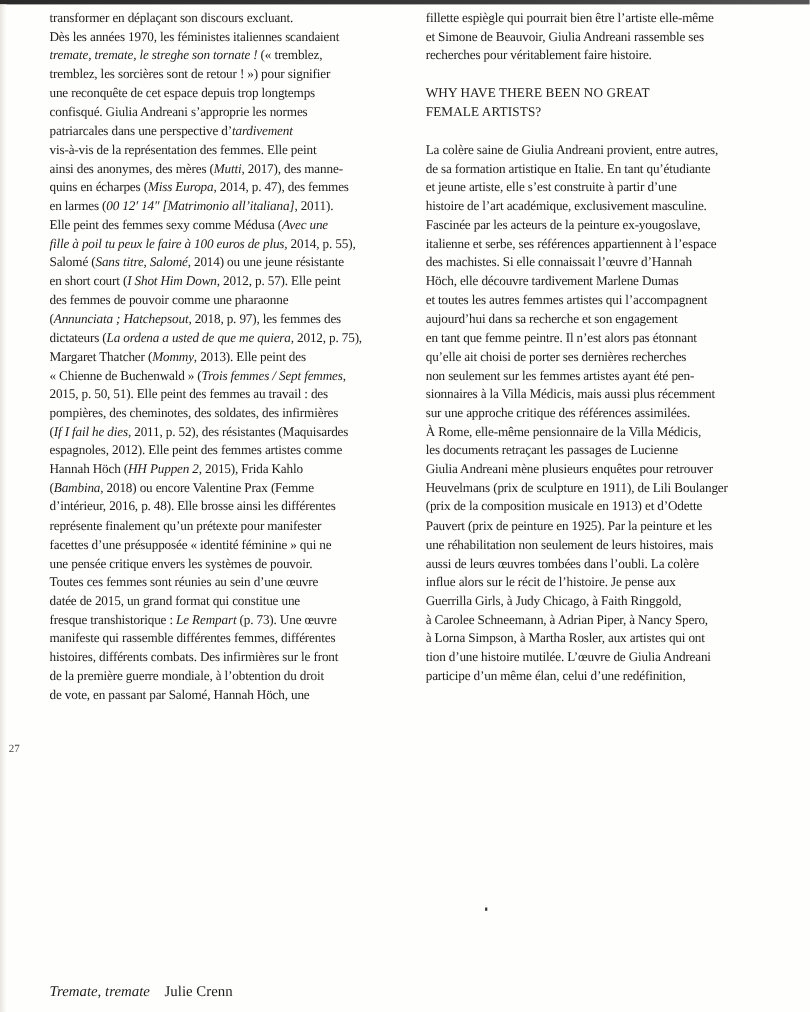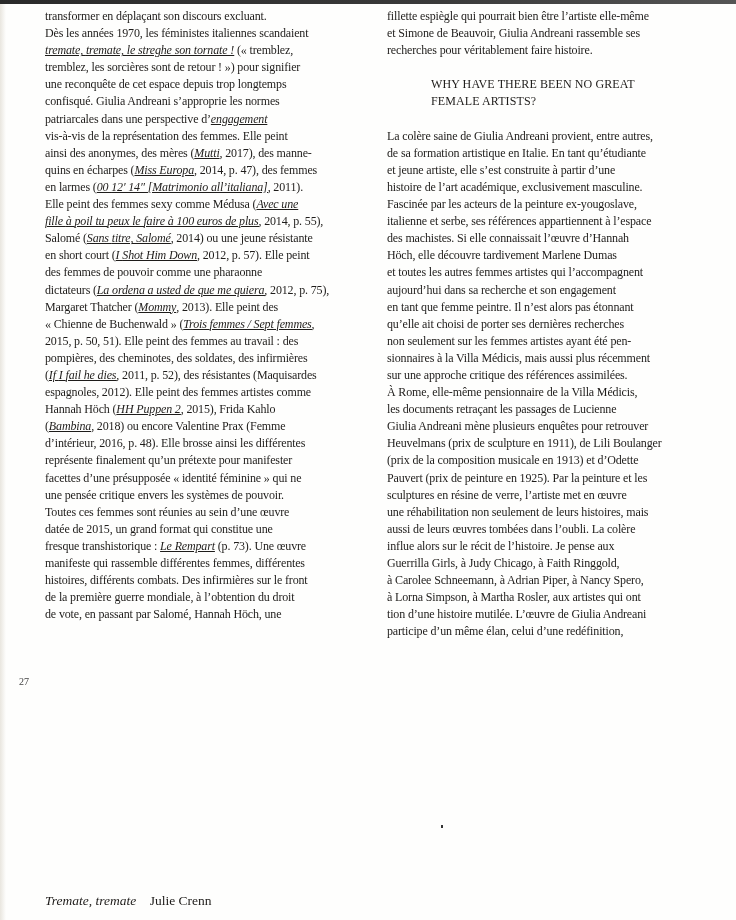--- a/index.html
+++ b/index.html
@@ -19,24 +19,24 @@
   }
   .col {
     position: absolute; top: 8px;
     font-size: 12px; line-height: 17.1px;
     letter-spacing: -0.15px;
   }
   .col-left { left: 45px; width: 320px; }
   .col-right { left: 387px; width: 330px; }
   .col p { margin: 0; white-space: nowrap; }
   .col p.gap { height: 17.1px; }
-  .heading { letter-spacing: 0.1px; margin-left: 44px; }
-  i { font-style: italic; text-decoration: underline; }
+  .heading { letter-spacing: 0.1px; }
+  i { font-style: italic; }
   .pagenum {
-    position: absolute; left: 19px; top: 676px;
+    position: absolute; left: 8px; top: 676px;
     font-size: 10px; color: #444;
   }
   .footer {
     position: absolute; left: 45px; top: 893px;
     font-size: 13.5px;
   }
   .footer .title { font-style: italic; margin-right: 10px; }
   .speck {
     position: absolute; left: 441px; top: 825px; width: 2px; height: 3px; background: #333;
   }
@@ -47,30 +47,31 @@
 <div class="topbar"></div>
 <div class="leftshade"></div>
 
 <div class="col col-left" id="left-col">
     <p>transformer en déplaçant son discours excluant.</p>
     <p>Dès les années 1970, les féministes italiennes scandaient</p>
     <p><i>tremate, <i>tremate, <i>le <i>streghe <i>son <i>tornate !</i></i></i></i></i></i> (« tremblez,</p>
     <p>tremblez, les sorcières sont de retour ! ») pour signifier</p>
     <p>une reconquête de cet espace depuis trop longtemps</p>
     <p>confisqué. Giulia Andreani s’approprie les normes</p>
-    <p>patriarcales dans une perspective d’<i>engagement</i></p>
+    <p>patriarcales dans une perspective d’<i>tardivement</i></p>
     <p>vis-à-vis de la représentation des femmes. Elle peint</p>
     <p>ainsi des anonymes, des mères (<i>Mutti</i>, 2017), des manne-</p>
     <p>quins en écharpes (<i>Miss Europa</i>, 2014, p. 47), des femmes</p>
     <p>en larmes (<i>00 <i>12′ <i>14″ <i>[Matrimonio <i>all’italiana]</i></i></i></i></i>, 2011).</p>
     <p>Elle peint des femmes sexy comme Médusa (<i>Avec une</i></p>
     <p><i>fille <i>à <i>poil <i>tu <i>peux <i>le <i>faire <i>à <i>100 <i>euros <i>de plus</i></i></i></i></i></i></i></i></i></i></i>, 2014, p. 55),</p>
     <p>Salomé (<i>Sans <i>titre, Salomé</i></i>, 2014) ou une jeune résistante</p>
     <p>en short court (<i>I <i>Shot <i>Him Down</i></i></i>, 2012, p. 57). Elle peint</p>
     <p>des femmes de pouvoir comme une pharaonne</p>
+    <p>(<i>Annunciata <i>; <i>Hatchepsout</i></i></i>, 2018, p. 97), les femmes des</p>
     <p>dictateurs (<i>La <i>ordena <i>a <i>usted <i>de <i>que <i>me quiera</i></i></i></i></i></i></i>, 2012, p. 75),</p>
     <p>Margaret Thatcher (<i>Mommy</i>, 2013). Elle peint des</p>
     <p>« Chienne de Buchenwald » (<i>Trois <i>femmes <i>/ <i>Sept femmes</i></i></i></i>,</p>
     <p>2015, p. 50, 51). Elle peint des femmes au travail : des</p>
     <p>pompières, des cheminotes, des soldates, des infirmières</p>
     <p>(<i>If <i>I <i>fail <i>he dies</i></i></i></i>, 2011, p. 52), des résistantes (Maquisardes</p>
     <p>espagnoles, 2012). Elle peint des femmes artistes comme</p>
     <p>Hannah Höch (<i>HH <i>Puppen 2</i></i>, 2015), Frida Kahlo</p>
     <p>(<i>Bambina</i>, 2018) ou encore Valentine Prax (Femme</p>
     <p>d’intérieur, 2016, p. 48). Elle brosse ainsi les différentes</p>
@@ -113,21 +114,20 @@
       <p>qu’elle ait choisi de porter ses dernières recherches</p>
       <p>non seulement sur les femmes artistes ayant été pen-</p>
       <p>sionnaires à la Villa Médicis, mais aussi plus récemment</p>
       <p>sur une approche critique des références assimilées.</p>
       <p>À Rome, elle-même pensionnaire de la Villa Médicis,</p>
       <p>les documents retraçant les passages de Lucienne</p>
       <p>Giulia Andreani mène plusieurs enquêtes pour retrouver</p>
       <p>Heuvelmans (prix de sculpture en 1911), de Lili Boulanger</p>
       <p>(prix de la composition musicale en 1913) et d’Odette</p>
       <p>Pauvert (prix de peinture en 1925). Par  la peinture et les</p>
-      <p>sculptures en résine de verre, l’artiste met en œuvre</p>
       <p>une réhabilitation non seulement de leurs histoires, mais</p>
       <p>aussi de leurs œuvres tombées dans l’oubli. La colère</p>
       <p>influe alors sur le récit de l’histoire. Je pense aux</p>
       <p>Guerrilla Girls, à Judy Chicago, à Faith Ringgold,</p>
       <p>à Carolee Schneemann, à Adrian Piper, à Nancy Spero,</p>
       <p>à Lorna Simpson, à Martha Rosler, aux artistes qui ont</p>
       <p>tion d’une histoire mutilée. L’œuvre de Giulia Andreani</p>
       <p>participe d’un même élan, celui d’une redéfinition,</p>
     </div>
 </div>

